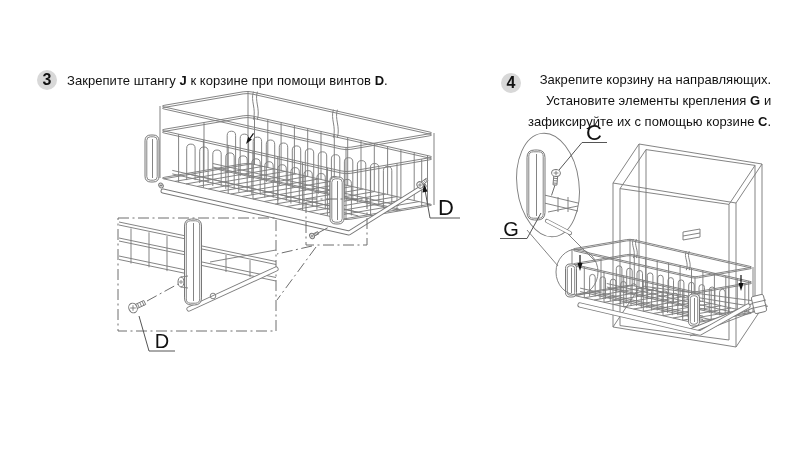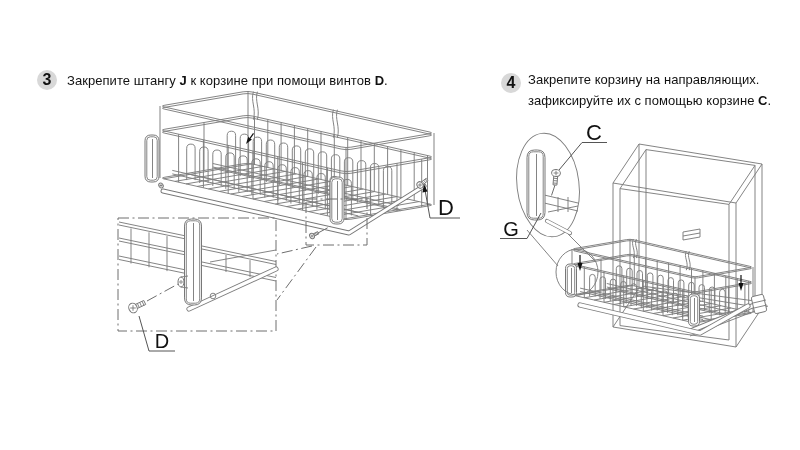--- a/index.html
+++ b/index.html
@@ -2,21 +2,21 @@
 <html><head>
 <meta charset="utf-8">
 <style>
   html,body{margin:0;padding:0;background:#ffffff;}
   body{width:800px;height:450px;overflow:hidden;position:relative;
        font-family:"Liberation Sans",sans-serif;}
   .step-badge{position:absolute;width:20px;height:20px;border-radius:50%;
        background:#d8d8d8;color:#111;font-size:16px;font-weight:bold;
        display:flex;align-items:center;justify-content:center;}
   .step-text{position:absolute;color:#111;font-size:13px;line-height:20.6px;
-       letter-spacing:0.05px;white-space:nowrap;}
+       letter-spacing:0.05px;white-space:nowrap;text-align:right;}
   .step-text b{font-weight:bold;}
   svg{position:absolute;left:0;top:0;}
   .w{stroke:#7d7d7d;stroke-width:0.95;fill:none;}
   .wf{stroke:#787878;stroke-width:1;fill:#ffffff;}
   .dd{stroke:#6e6e6e;stroke-width:1;fill:none;stroke-dasharray:11 3.5 2 3.5;}
   .bk{fill:#111;stroke:none;}
   .bs{stroke:#111;stroke-width:1.2;fill:none;}
   .tube-o{stroke:#787878;stroke-width:5;fill:none;stroke-linecap:round;stroke-linejoin:round;}
   .tube-i{stroke:#ffffff;stroke-width:3;fill:none;stroke-linecap:round;stroke-linejoin:round;}
   .tube-o2{stroke:#7d7d7d;stroke-width:5.2;fill:none;stroke-linecap:round;stroke-linejoin:round;}
@@ -386,14 +386,15 @@
 <div class="step-badge" style="left:37px;top:70px;">
   <span>3</span>
 </div>
 <div class="step-text" style="left:67px;top:71px;"><span>Закрепите штангу </span><b>J</b><span> к корзине при помощи винтов </span><b>D</b><span>.</span></div>
 
 <div class="step-badge" style="left:501px;top:72.5px;">
   <span>4</span>
 </div>
 <div class="step-text" style="left:528px;top:70.4px;">
     <div><span>Закрепите корзину на направляющих.</span></div>
+    <div><span>Установите элементы крепления </span><b>G</b><span> и</span></div>
     <div><span>зафиксируйте их с помощью корзине </span><b>C</b><span>.</span></div>
   </div>
 
 </body></html>

